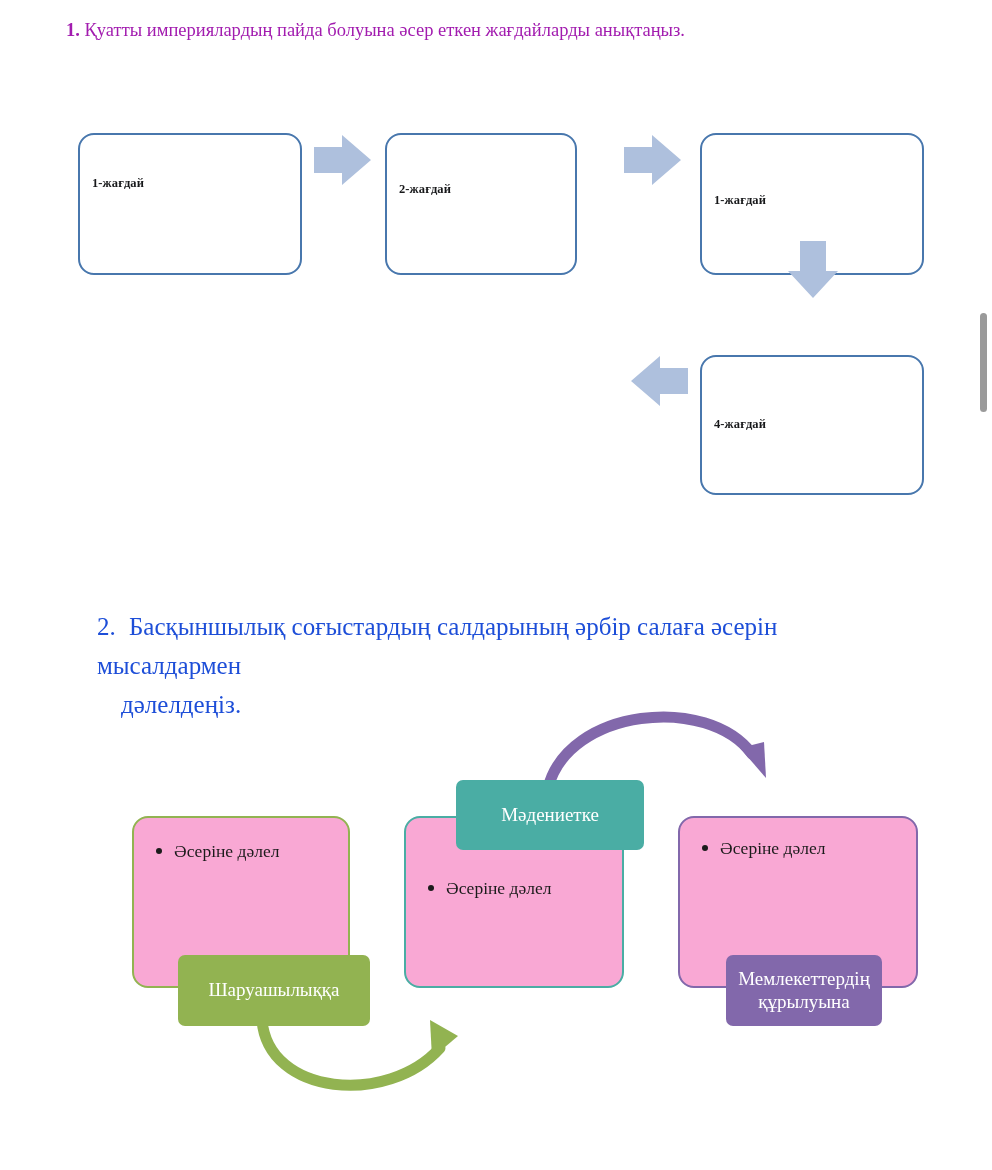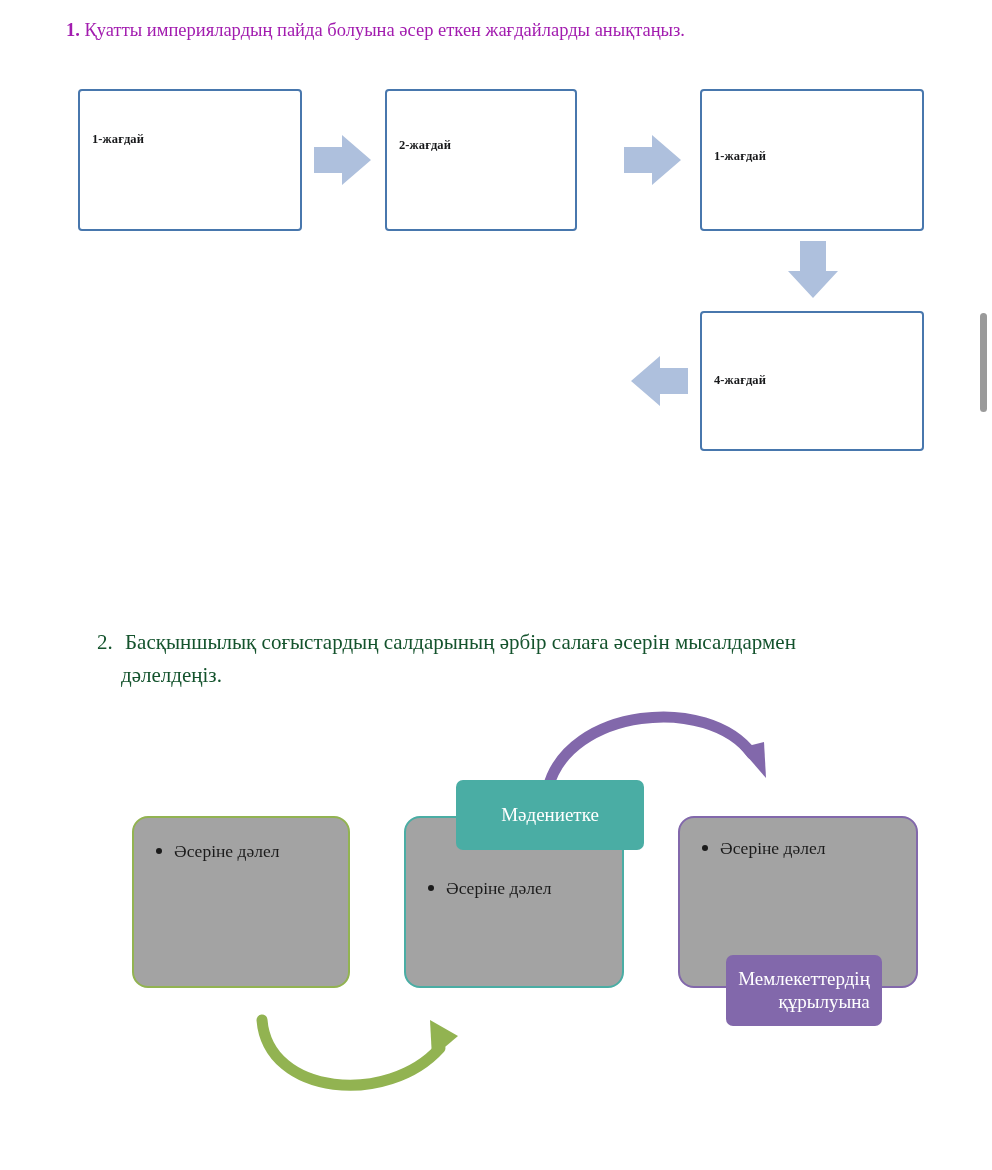--- a/index.html
+++ b/index.html
@@ -29,36 +29,37 @@
     width: 880px;
     font-size: 18.5px;
     line-height: 1.35;
     color: #a21caf;
   }
   .q1 .num { font-weight: bold; }
 
   .q2 {
     position: absolute;
     left: 97px;
-    top: 626px;
+    top: 608px;
     width: 800px;
-    font-size: 21px;
+    font-size: 25px;
     line-height: 1.55;
-    color: #14532d;
+    color: #1d4ed8;
   }
   .q2 .num { margin-right: 7px; }
   .q2 .l2 { display: block; padding-left: 24px; }
 
   
   .fbox {
     position: absolute;
     box-sizing: border-box;
     background: #ffffff;
     border: 2.5px solid #4877ad;
-    border-radius: 4px;
+    border-radius: 16px;
+    margin-top: 44px;
   }
   .fbox .lbl {
     position: absolute;
     left: 12px;
     font-size: 12.5px;
     font-weight: bold;
     color: #17181a;
     letter-spacing: .1px;
   }
 
@@ -79,21 +80,21 @@
 
   #arrow-1-2 { left: 314px; top: 131px; }
   #arrow-2-3 { left: 624px; top: 131px; }
   #arrow-3-4 { left: 786px; top: 241px; }
   #arrow-4-5 { left: 630px; top: 352px; }
 
   
   .card {
     position: absolute;
     box-sizing: border-box;
-    background: #a3a3a3;
+    background: #f9a8d4;
     border-style: solid;
     border-width: 2.5px;
     border-radius: 16px;
   }
   .card .bullet {
     position: absolute;
     left: 22px;
     font-size: 17.5px;
     color: #1b1b1b;
     white-space: nowrap;
@@ -115,21 +116,21 @@
   #card-purple { left: 678px; top: 816px; width: 240px; height: 172px; border-color: #8268ab; }
   #card-purple .bullet { top: 20px; }
 
   
   .chip {
     position: absolute;
     box-sizing: border-box;
     display: flex;
     align-items: center;
     justify-content: center;
-    text-align: right;
+    text-align: center;
     border-radius: 7px;
     color: #ffffff;
     font-size: 19px;
     line-height: 1.2;
     padding: 4px 8px;
   }
   #chip-green  { left: 178px; top: 955px; width: 192px; height: 71px; background: #92b351; }
   #chip-teal   { left: 456px; top: 780px; width: 188px; height: 70px; background: #4aada4; }
   #chip-purple { left: 726px; top: 955px; width: 156px; height: 71px; background: #8268ab; }
 
@@ -233,20 +234,23 @@
   </div>
   <div class="card" id="card-purple">
     <span class="bullet">
       <span class="dot"></span><span>Әсеріне дәлел</span>
     </span>
   </div>
 
   <div class="chip" id="chip-teal">
     <span>Мәдениетке</span>
   </div>
+  <div class="chip" id="chip-green">
+    <span>Шаруашылыққа</span>
+  </div>
   <div class="chip" id="chip-purple">
     <span>
       <span>Мемлекеттердің</span><br>
       <span>құрылуына</span>
     </span>
   </div>
 
   <div id="scrollbar-track">
     <div id="scrollbar-thumb"></div>
   </div>

